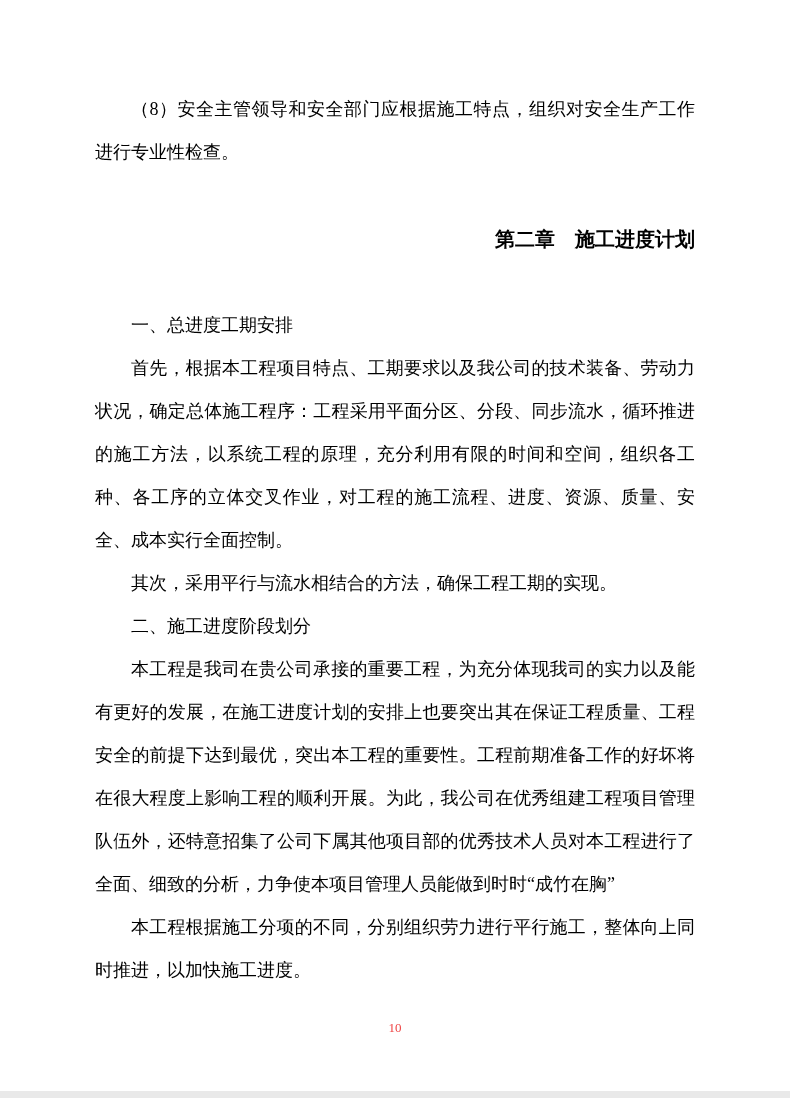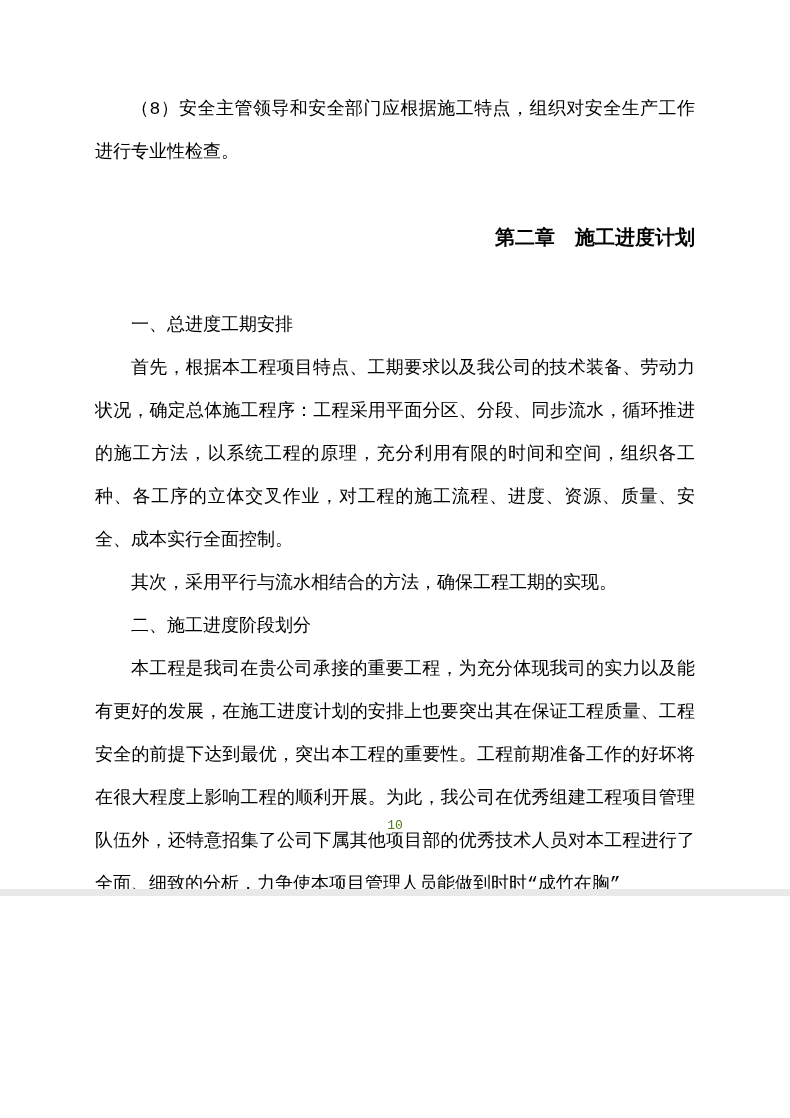--- a/index.html
+++ b/index.html
@@ -3,26 +3,26 @@
 <meta charset="utf-8">
 <style>
   html, body {
     margin: 0;
     padding: 0;
     background: #ffffff;
   }
   .page {
     position: relative;
     width: 790px;
-    height: 896px;
+    height: 1098px;
     margin: 0 auto;
     background: #ffffff;
     box-sizing: border-box;
     padding: 88px 95px 0 95px;
-    font-family: Liberation Mono, monospace;
+    font-family: Liberation Serif, serif;
     color: #000000;
     overflow: hidden;
   }
   .body-para {
     margin: 0;
     font-size: 18px;
     line-height: 43px;
     text-align: justify;
     text-indent: 2em;
   }
@@ -36,21 +36,21 @@
   }
   .page-footer {
     position: absolute;
     left: 0;
     right: 0;
     bottom: 62px;
     text-align: center;
   }
   .page-number {
     font-size: 13px;
-    color: #4d7c0f;
+    color: #ef4444;
   }
   .bottom-edge {
     position: absolute;
     left: 0;
     bottom: 0;
     width: 100%;
     height: 7px;
     background: #e9e9e9;
   }
 </style>
@@ -66,20 +66,21 @@
   <p class="body-para">一、总进度工期安排</p>
 
   <p class="body-para">首先，根据本工程项目特点、工期要求以及我公司的技术装备、劳动力状况，确定总体施工程序：工程采用平面分区、分段、同步流水，循环推进的施工方法，以系统工程的原理，充分利用有限的时间和空间，组织各工种、各工序的立体交叉作业，对工程的施工流程、进度、资源、质量、安全、成本实行全面控制。</p>
 
   <p class="body-para">其次，采用平行与流水相结合的方法，确保工程工期的实现。</p>
 
   <p class="body-para">二、施工进度阶段划分</p>
 
   <p class="body-para">本工程是我司在贵公司承接的重要工程，为充分体现我司的实力以及能有更好的发展，在施工进度计划的安排上也要突出其在保证工程质量、工程安全的前提下达到最优，突出本工程的重要性。工程前期准备工作的好坏将在很大程度上影响工程的顺利开展。为此，我公司在优秀组建工程项目管理队伍外，还特意招集了公司下属其他项目部的优秀技术人员对本工程进行了全面、细致的分析，力争使本项目管理人员能做到时时“成竹在胸”</p>
 
+  <p class="body-para">本工程根据施工分项的不同，分别组织劳力进行平行施工，整体向上同时推进，以加快施工进度。</p>
 
   <div class="page-footer">
     <span class="page-number">10</span>
   </div>
 
   <div class="bottom-edge"></div>
 
 </div>
 
 </body></html>

